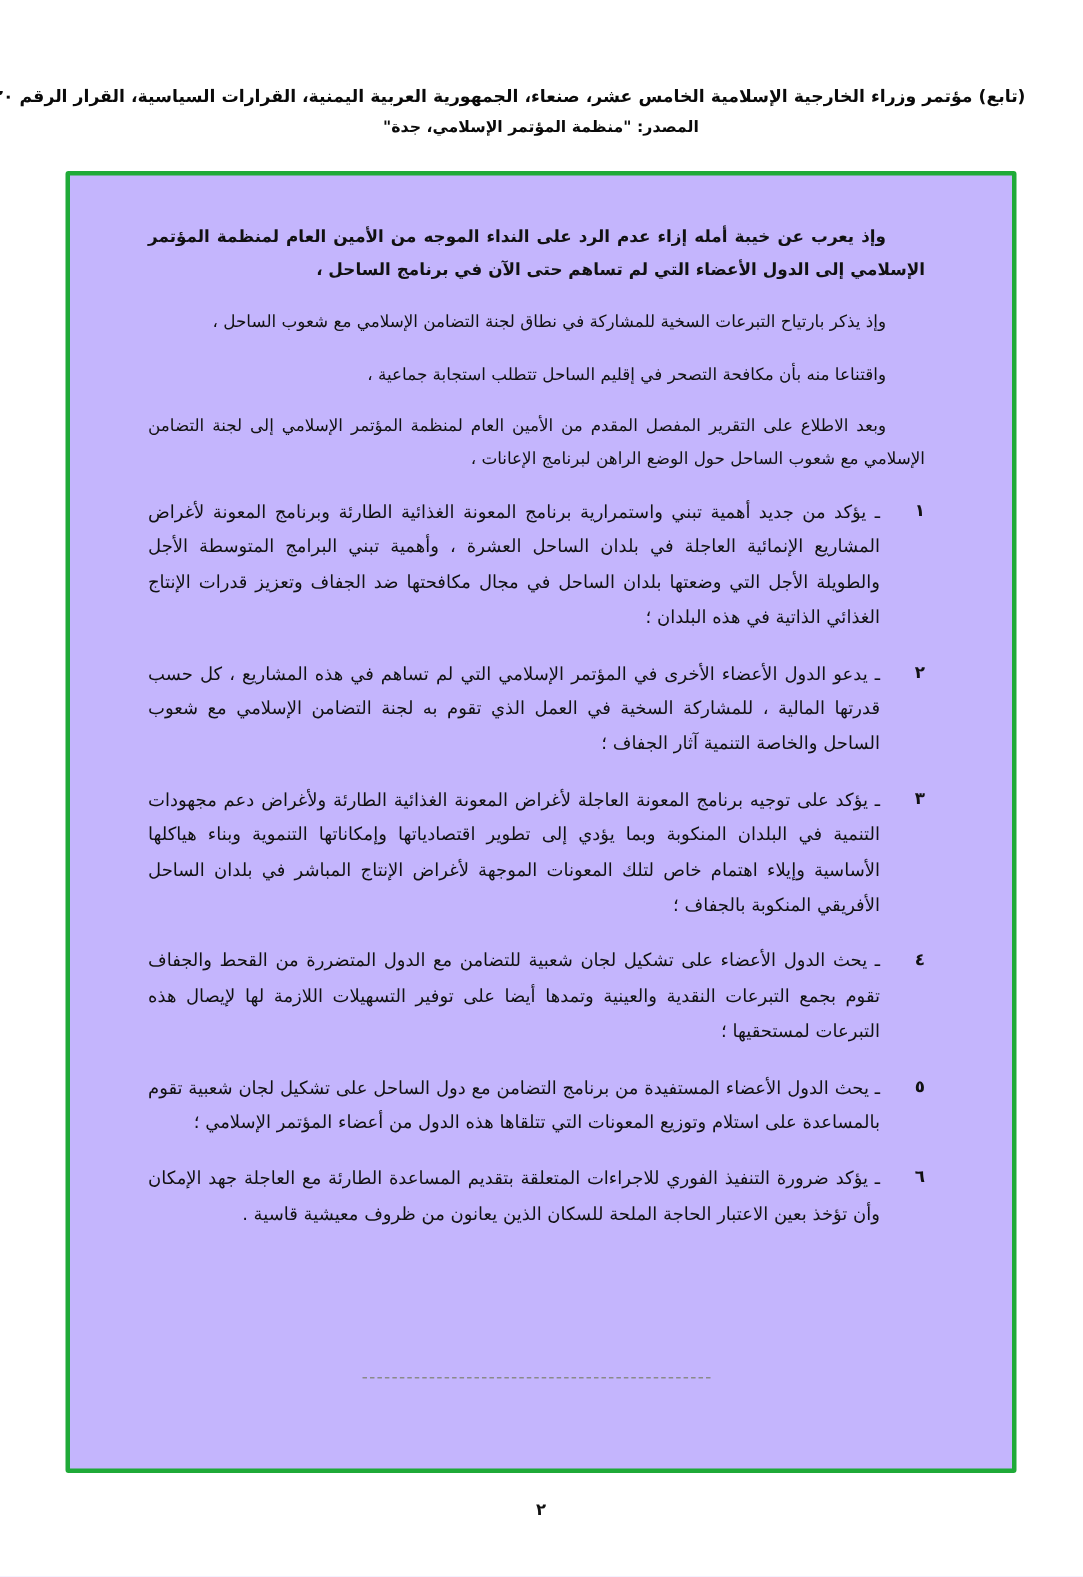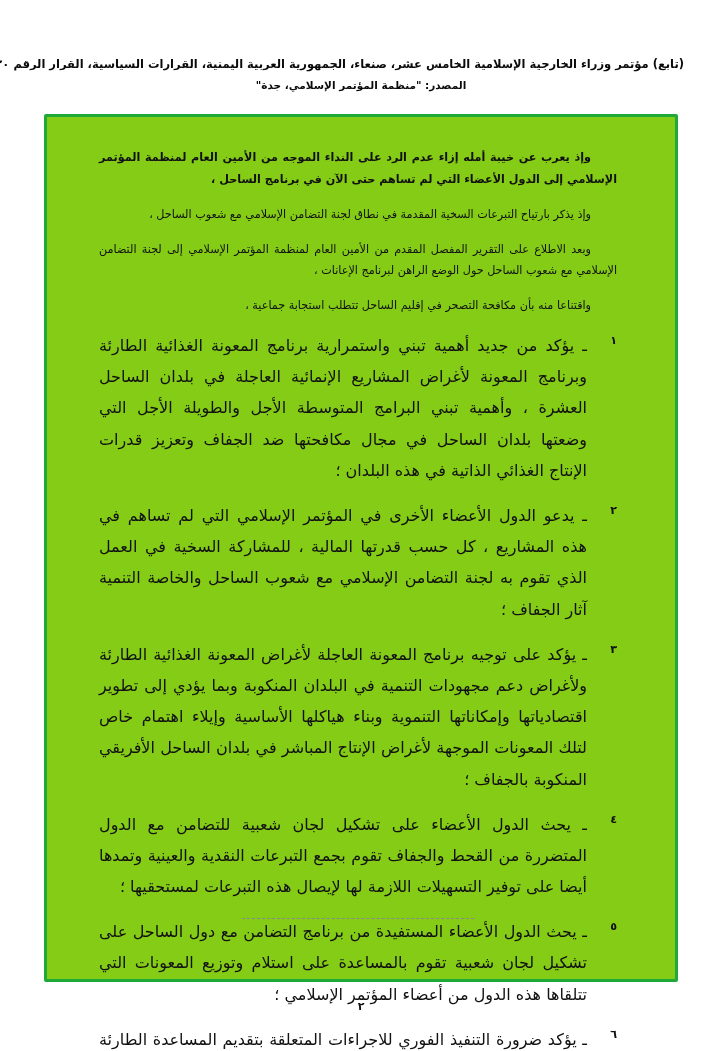--- a/index.html
+++ b/index.html
@@ -39,21 +39,21 @@
   }
   .frame {
     position: absolute;
     top: 114px;
     right: 44px;
     left: 44px;
     height: 868px;
     border: 3px solid #1faa38;
     border-radius: 2px;
     box-sizing: border-box;
-    background: #84cc16;
+    background: #c4b5fd;
   }
   .frame-inner {
     position: absolute;
     top: 30px;
     right: 58px;
     left: 52px;
     bottom: 18px;
     direction: rtl;
   }
   .para {
@@ -84,21 +84,21 @@
     font-family: "DejaVu Sans", sans-serif;
     font-size: 11.2px;
     color: #111111;
     line-height: 1.95;
     font-weight: bold;
     text-align: right;
   }
   .numbered .body {
     flex: 1 1 auto;
     font-family: "DejaVu Sans", sans-serif;
-    font-size: 16px;
+    font-size: 12px;
     color: #111111;
     line-height: 1.95;
     text-align: justify;
     text-justify: inter-word;
   }
   .rule {
     position: absolute;
     bottom: 42px;
     left: 0;
     right: 0;
@@ -130,23 +130,23 @@
 
   <div class="header">
     <div class="header-line">(تابع) مؤتمر وزراء الخارجية الإسلامية الخامس عشر، صنعاء، الجمهورية العربية اليمنية، القرارات السياسية، القرار الرقم ١٥/٢٠-س</div>
     <div class="header-line sub">المصدر: "منظمة المؤتمر الإسلامي، جدة"</div>
   </div>
 
   <div class="frame">
     <div class="frame-inner">
 
       <div class="para indent preamble">وإذ يعرب عن خيبة أمله إزاء عدم الرد على النداء الموجه من الأمين العام لمنظمة المؤتمر الإسلامي إلى الدول الأعضاء التي لم تساهم حتى الآن في برنامج الساحل ،</div>
-      <div class="para indent">وإذ يذكر بارتياح التبرعات السخية المقدمة في نطاق لجنة التضامن الإسلامي مع شعوب الساحل ،</div>
+      <div class="para indent">وإذ يذكر بارتياح التبرعات السخية للمشاركة في نطاق لجنة التضامن الإسلامي مع شعوب الساحل ،</div>
+      <div class="para indent">واقتناعا منه بأن مكافحة التصحر في إقليم الساحل تتطلب استجابة جماعية ،</div>
       <div class="para indent">وبعد الاطلاع على التقرير المفصل المقدم من الأمين العام لمنظمة المؤتمر الإسلامي إلى لجنة التضامن الإسلامي مع شعوب الساحل حول الوضع الراهن لبرنامج الإعانات ،</div>
-      <div class="para indent">واقتناعا منه بأن مكافحة التصحر في إقليم الساحل تتطلب استجابة جماعية ،</div>
 
       <div class="numbered">
         <div class="num">١</div>
         <div class="body">ـ يؤكد من جديد أهمية تبني واستمرارية برنامج المعونة الغذائية الطارئة وبرنامج المعونة لأغراض المشاريع الإنمائية العاجلة في بلدان الساحل العشرة ، وأهمية تبني البرامج المتوسطة الأجل والطويلة الأجل التي وضعتها بلدان الساحل في مجال مكافحتها ضد الجفاف وتعزيز قدرات الإنتاج الغذائي الذاتية في هذه البلدان ؛</div>
       </div>
 
       <div class="numbered">
         <div class="num">٢</div>
         <div class="body">ـ يدعو الدول الأعضاء الأخرى في المؤتمر الإسلامي التي لم تساهم في هذه المشاريع ، كل حسب قدرتها المالية ، للمشاركة السخية في العمل الذي تقوم به لجنة التضامن الإسلامي مع شعوب الساحل والخاصة التنمية آثار الجفاف ؛</div>
       </div>

